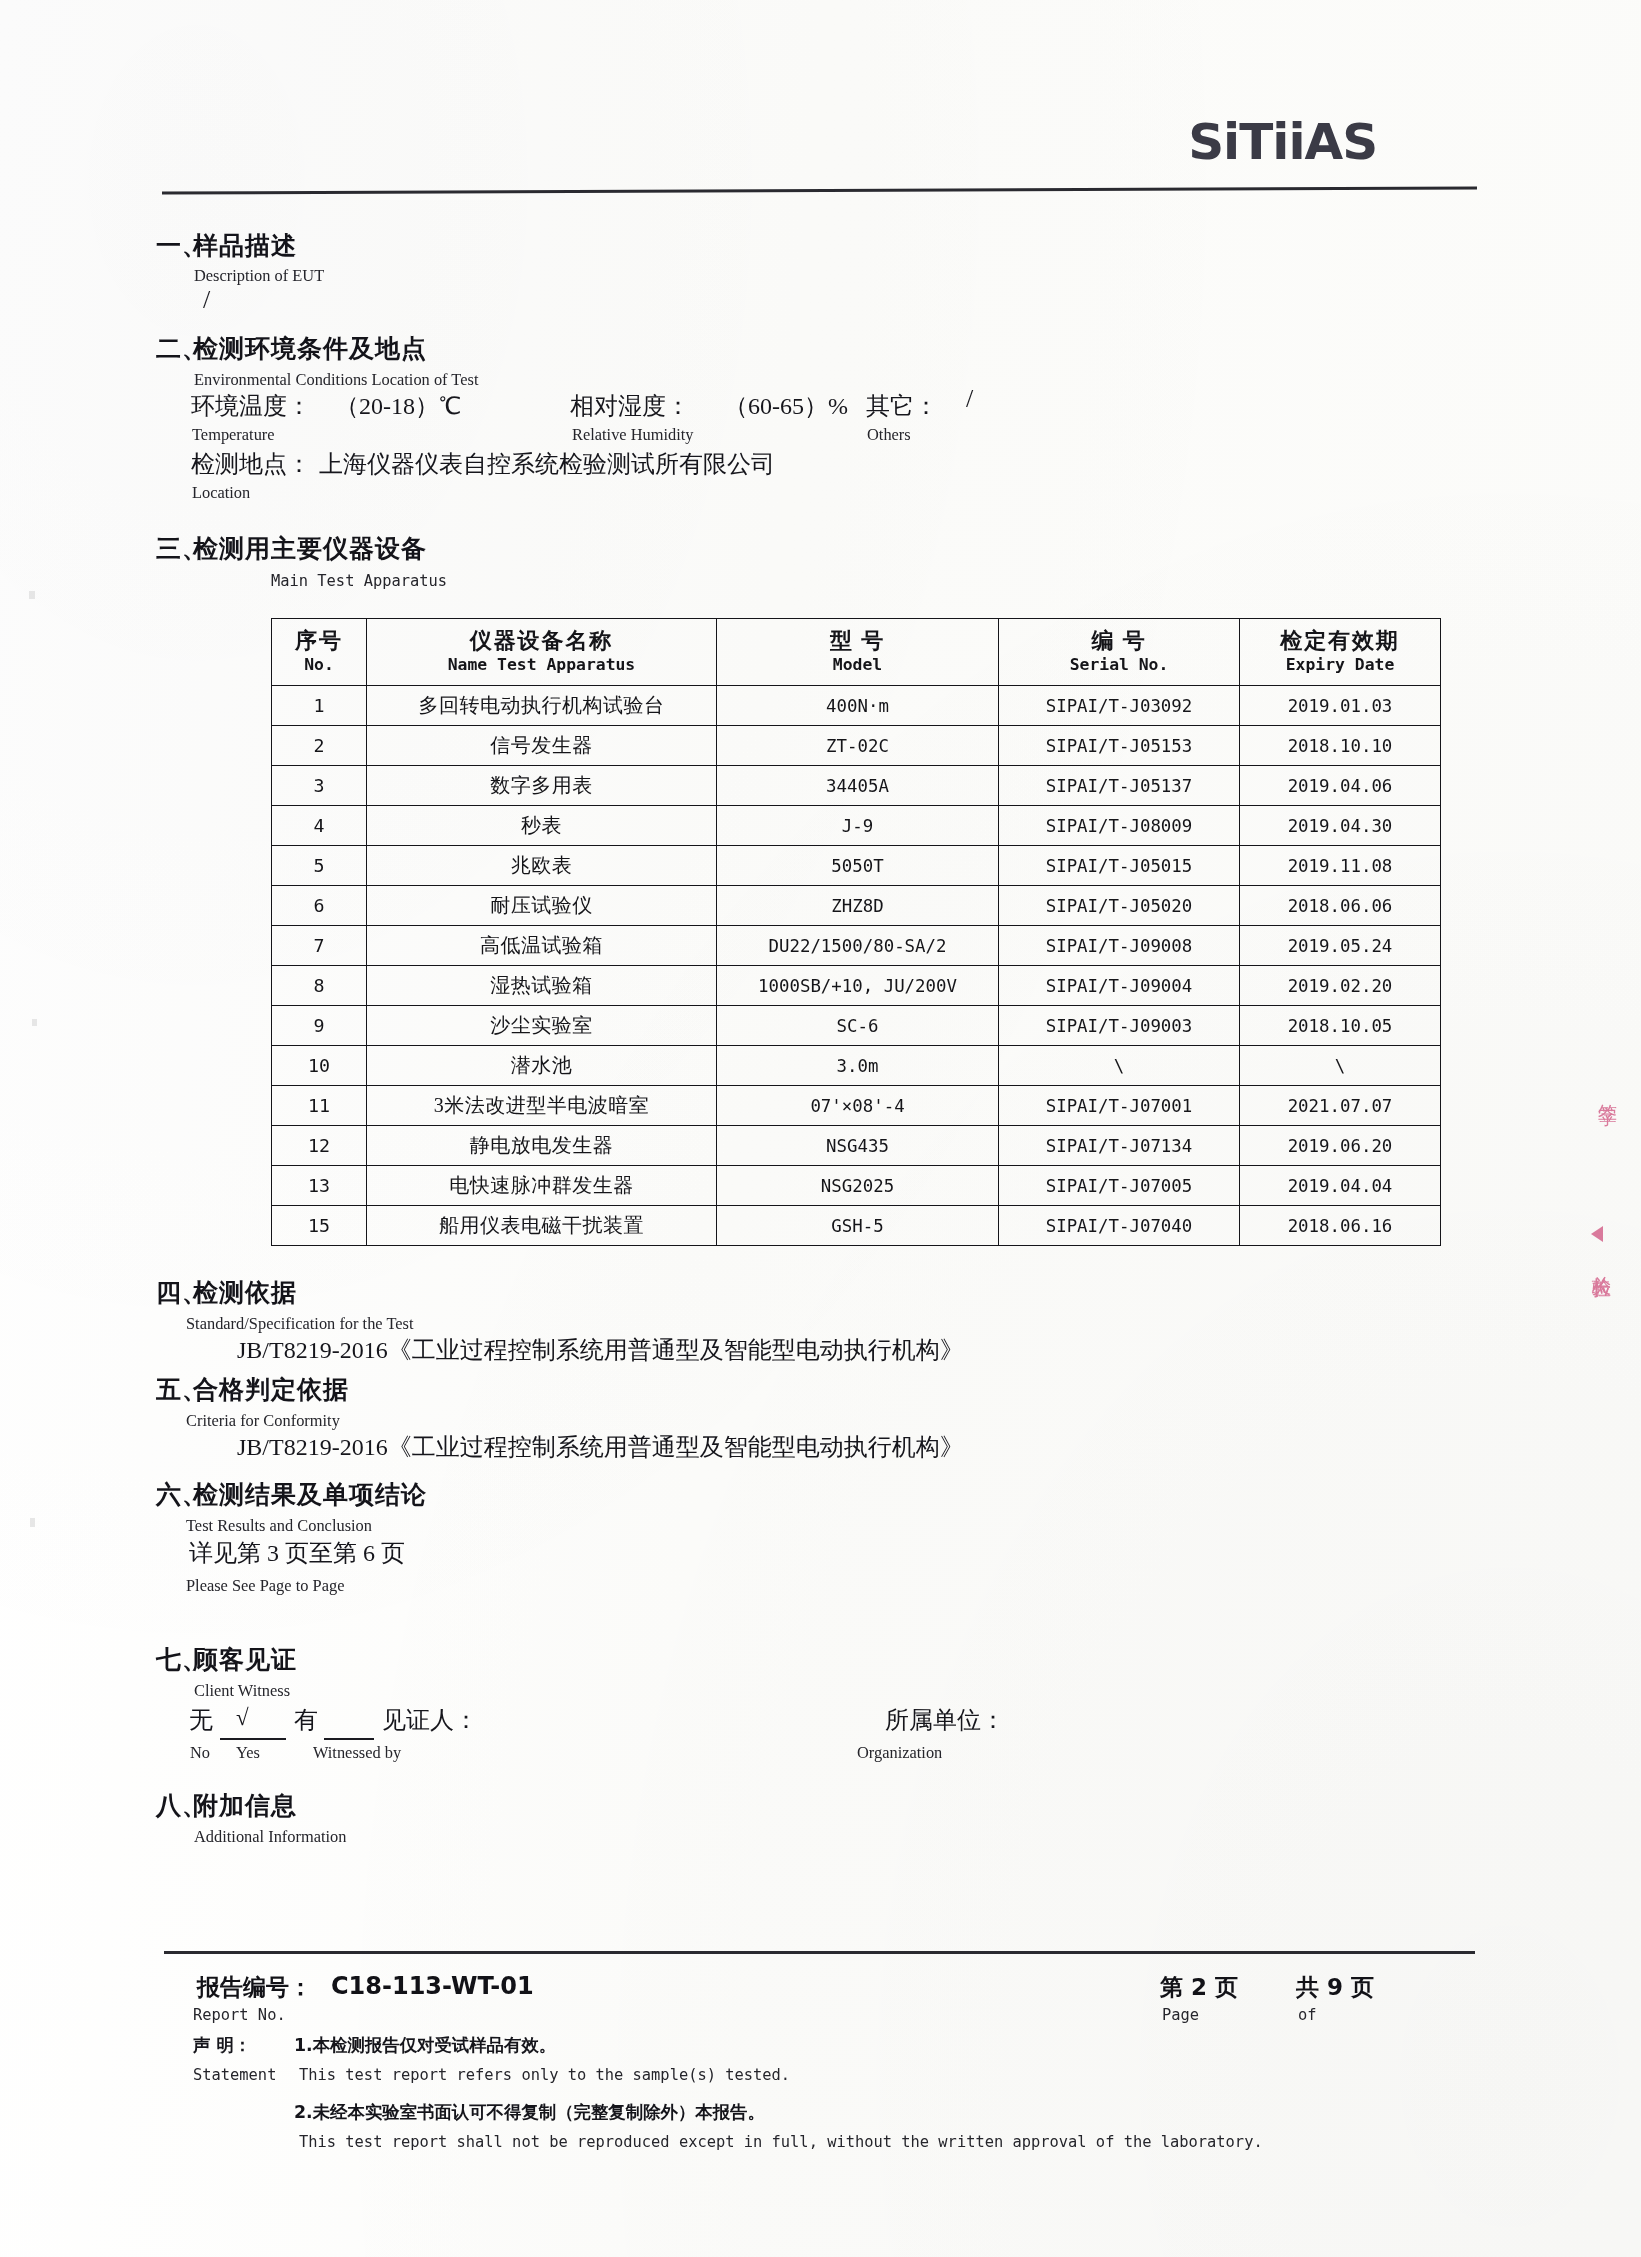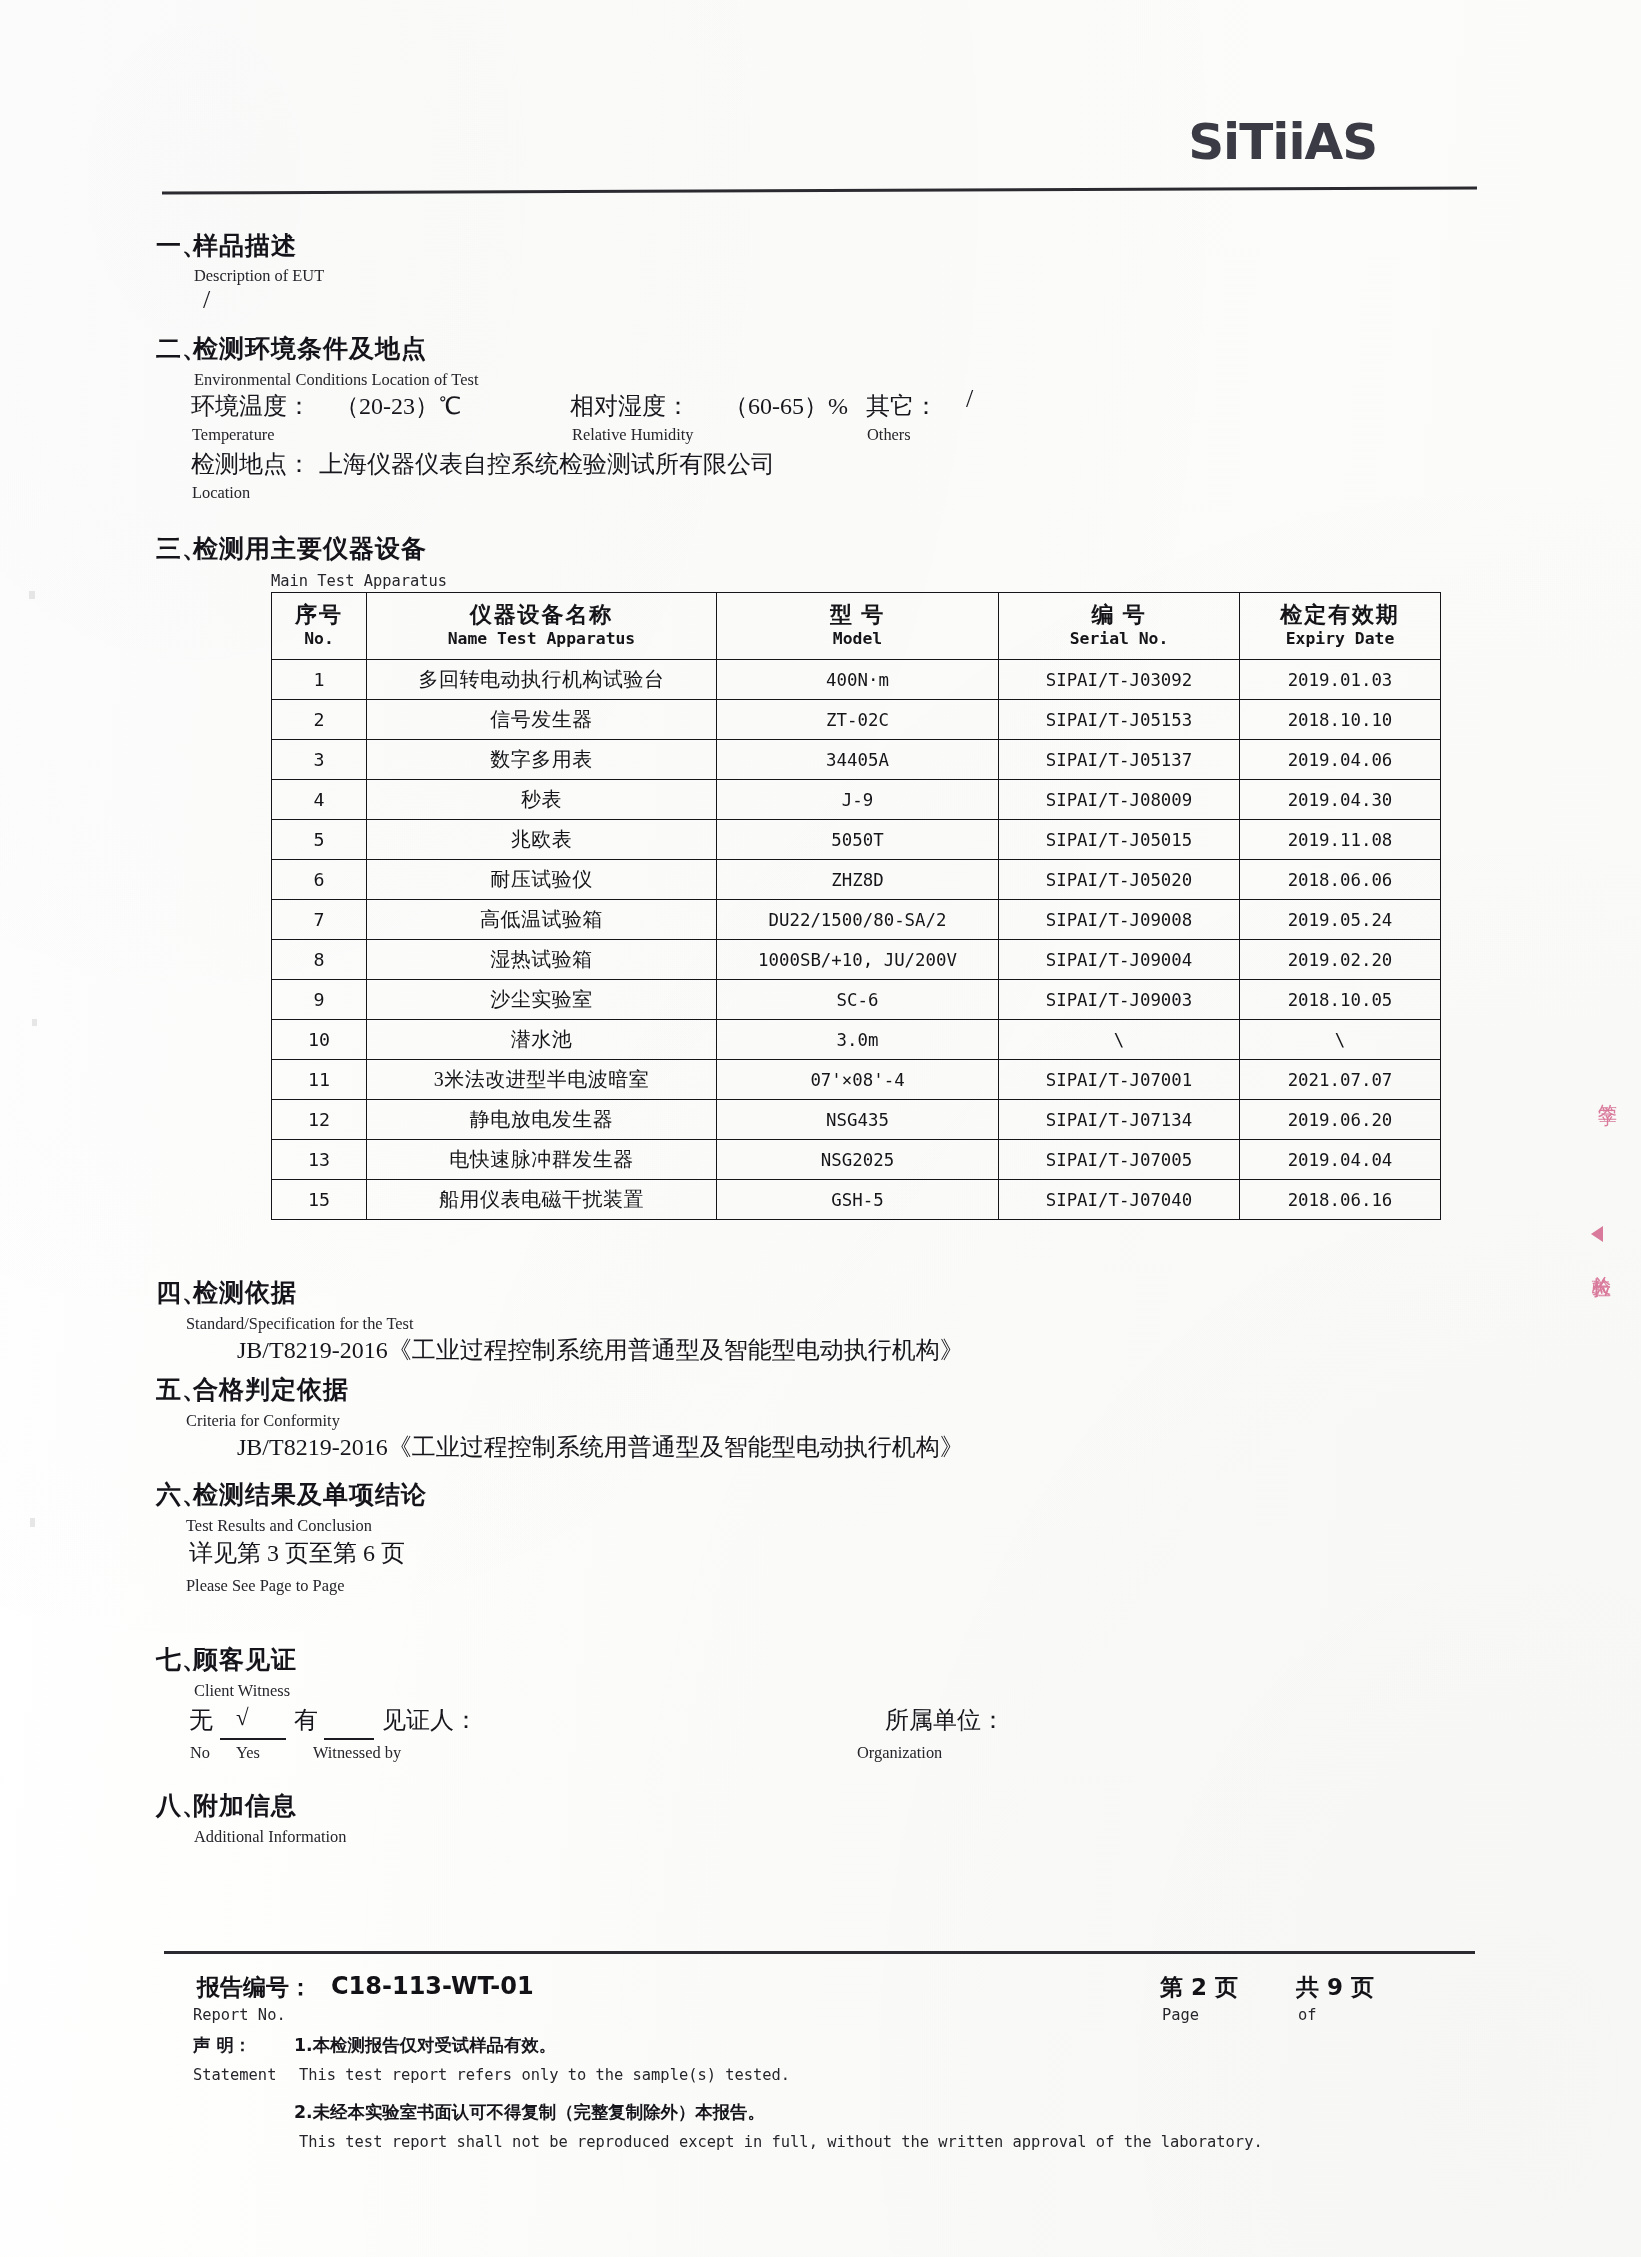--- a/index.html
+++ b/index.html
@@ -86,21 +86,21 @@
     position: absolute;
     font-family: "Liberation Serif", serif;
     font-size: 26px;
     color: #1a1a20;
   }
 
   
   .apparatus-table {
     position: absolute;
     left: 271px;
-    top: 592px;
+    top: 618px;
     width: 1168px;
     border-collapse: collapse;
     table-layout: fixed;
   }
   .apparatus-table th,
   .apparatus-table td {
     border: 1.5px solid #15151a;
     text-align: center;
     vertical-align: middle;
     padding: 0;
@@ -232,21 +232,21 @@
     <div class="cn-head" style="left:156px; top:229px;">一、</div>
     <div class="cn-head" style="left:193px; top:229px;">样品描述</div>
     <div class="en-sub" style="left:194px; top:266px;">Description of EUT</div>
     <div class="slash-mark" style="left:203px; top:285px;">/</div>
 
     <div class="cn-head" style="left:156px; top:332px;">二、</div>
     <div class="cn-head" style="left:193px; top:332px;">检测环境条件及地点</div>
     <div class="en-sub" style="left:194px; top:370px;">Environmental Conditions Location of Test</div>
 
     <div class="cn-body" style="left:191px; top:390px;">环境温度：</div>
-    <div class="cn-body" style="left:335px; top:390px;">（20-23）℃</div>
+    <div class="cn-body" style="left:335px; top:390px;">（20-18）℃</div>
     <div class="en-sub" style="left:192px; top:425px;">Temperature</div>
 
     <div class="cn-body" style="left:570px; top:390px;">相对湿度：</div>
     <div class="cn-body" style="left:724px; top:390px;">（60-65）%</div>
     <div class="en-sub" style="left:572px; top:425px;">Relative Humidity</div>
 
     <div class="cn-body" style="left:866px; top:390px;">其它：</div>
     <div class="cn-body" style="left:966px; top:384px; font-size:26px;">/</div>
     <div class="en-sub" style="left:867px; top:425px;">Others</div>
 

